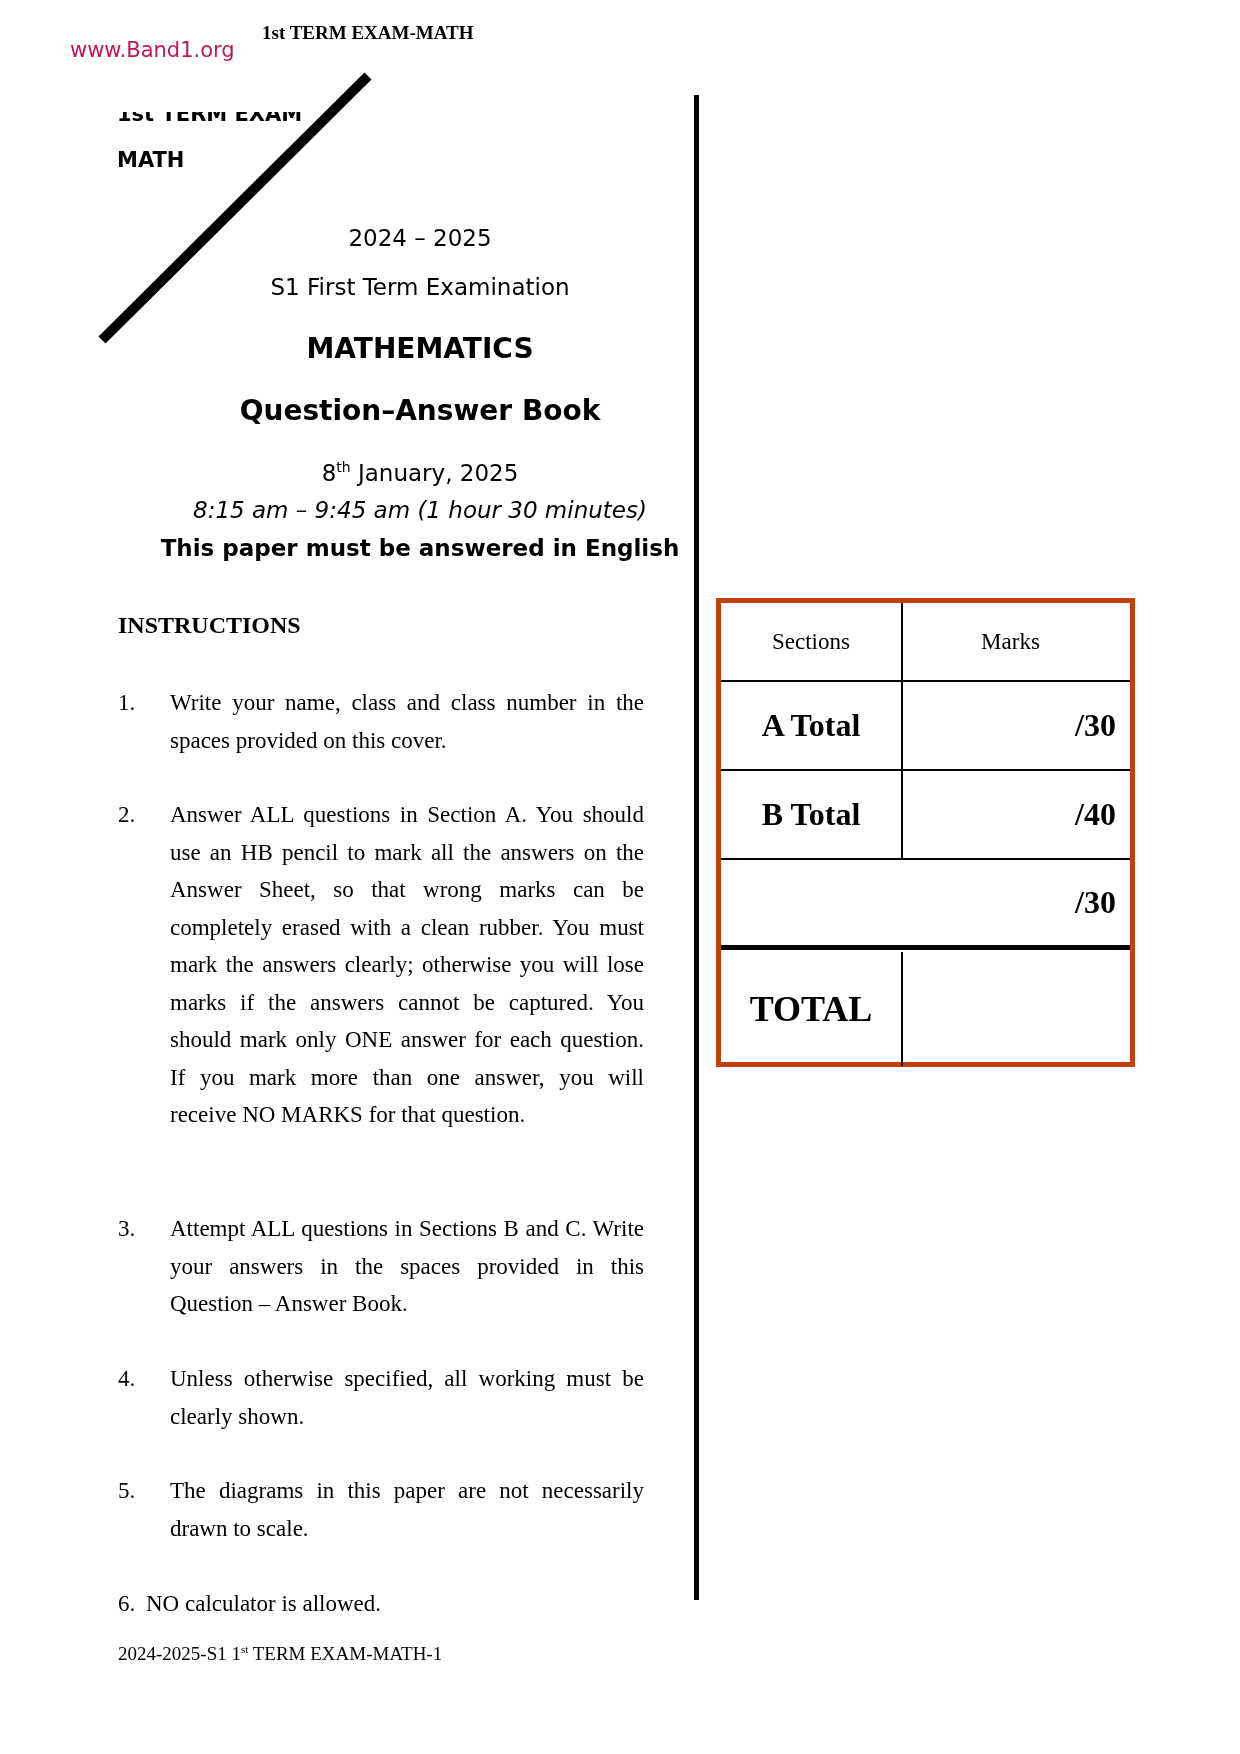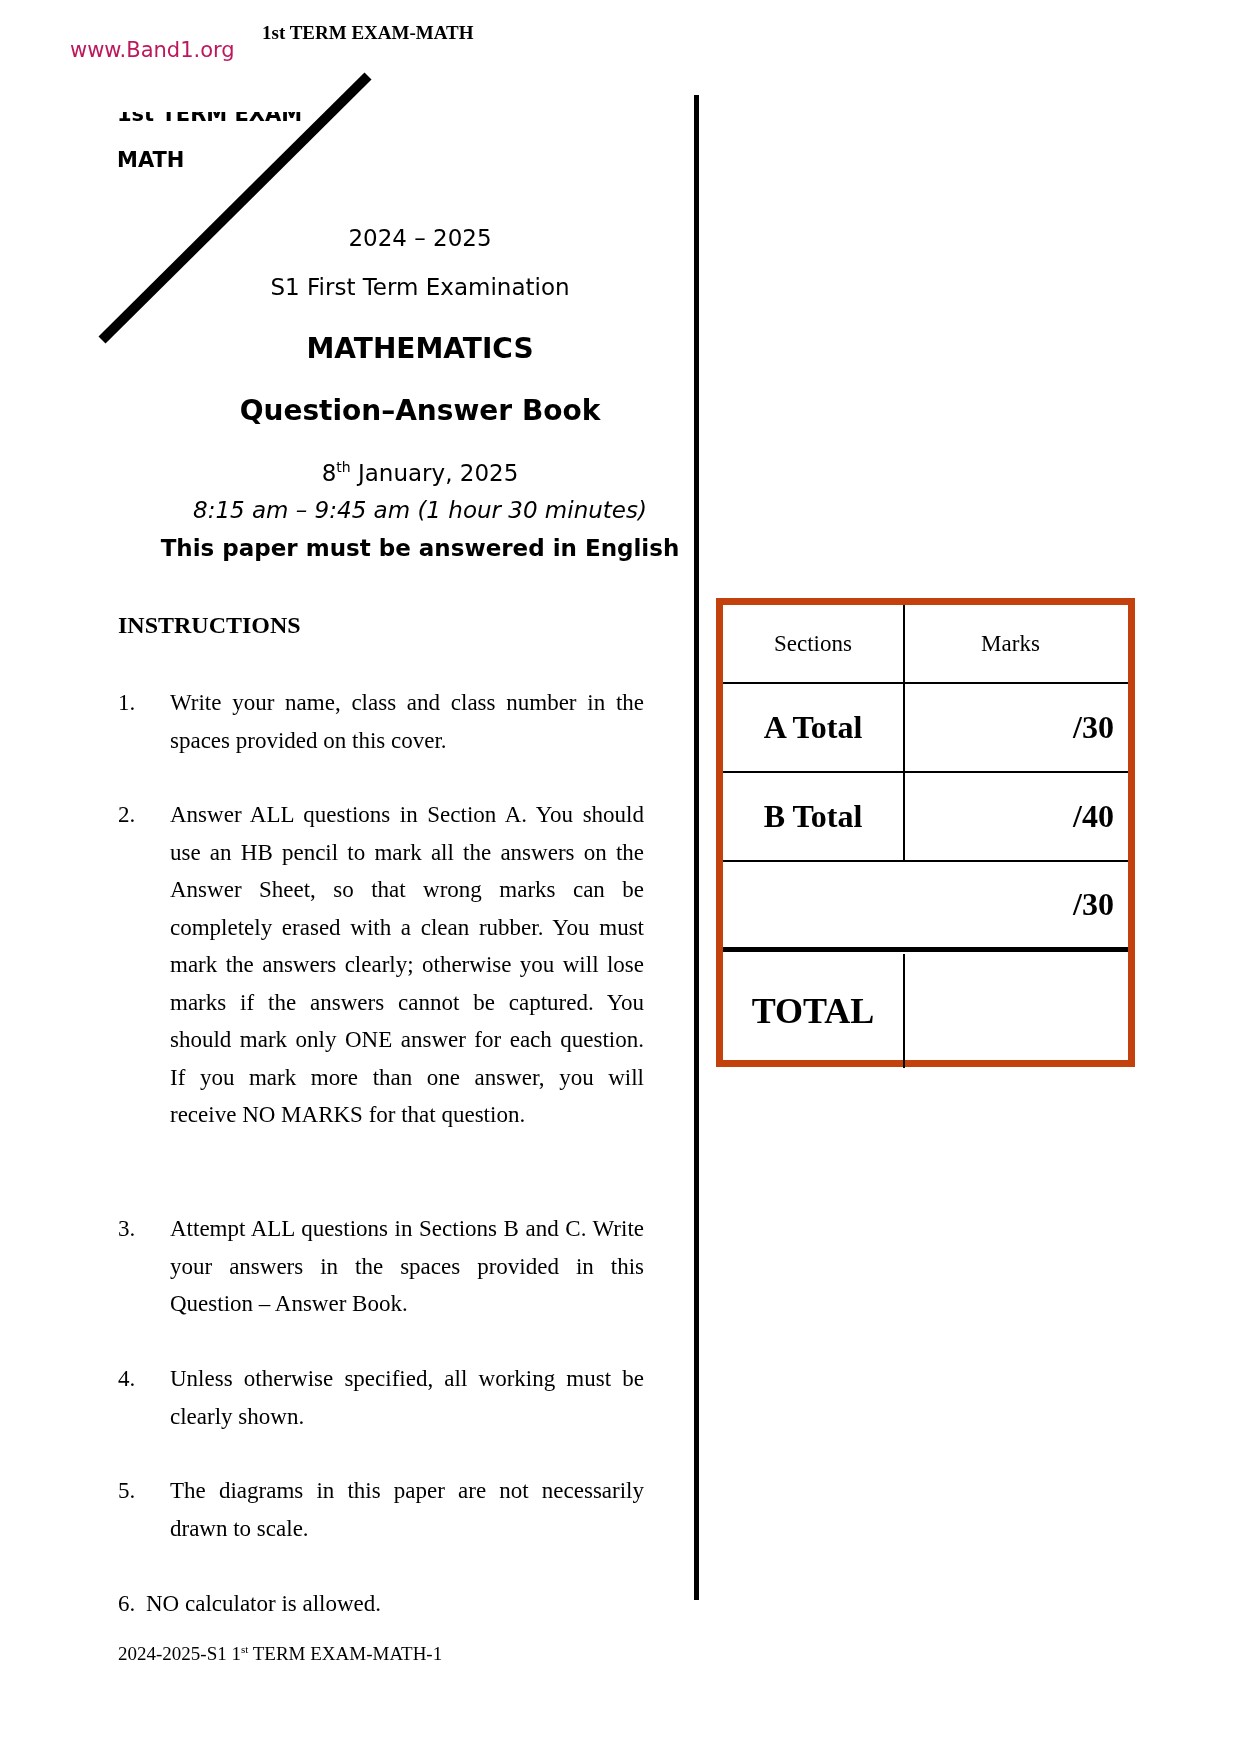--- a/index.html
+++ b/index.html
@@ -35,21 +35,21 @@
   #instr-2 { top:796px; }
   #instr-3 { top:1210px; }
   #instr-4 { top:1360px; }
   #instr-5 { top:1472px; }
   #instr-6 { top:1585px; }
   #instr-6 .txt { margin-left:28px; }
 
   #footer { left:118px; top:1643px; font-size:19px; }
   #footer sup { font-size:11px; }
 
-  #marks-table { left:716px; top:598px; width:419px; height:469px; border:7px solid #c2410c; box-sizing:border-box; }
+  #marks-table { left:716px; top:598px; width:419px; height:469px; border:5px solid #c2410c; box-sizing:border-box; }
   .row { position:absolute; left:0; right:0; border-bottom:2px solid #000; }
   .row .c1 { position:absolute; left:0; top:0; bottom:0; width:180px; border-right:2px solid #000; display:flex; align-items:center; justify-content:center; }
   .row .c2 { position:absolute; left:182px; right:0; top:0; bottom:0; display:flex; align-items:center; justify-content:flex-end; padding-right:14px; }
   #row-head { top:0; height:77px; font-size:23px; }
   #row-head .c2 { justify-content:center; padding-right:12px;text-align:center; }
   #row-a { top:78px; height:88px; font-size:32px; font-weight:bold;padding-left:10px; }
   #row-b { top:167px; height:88px; font-size:32px; font-weight:bold; }
   #row-c { top:256px; height:86px; font-size:32px; font-weight:bold; border-bottom:4px solid #000; }
   #row-c-sep { position:absolute; left:0; right:0; top:345px; border-top:2px solid #000; }
   #row-total { top:349px; height:114px; font-size:36px; font-weight:bold; border-bottom:none; }

